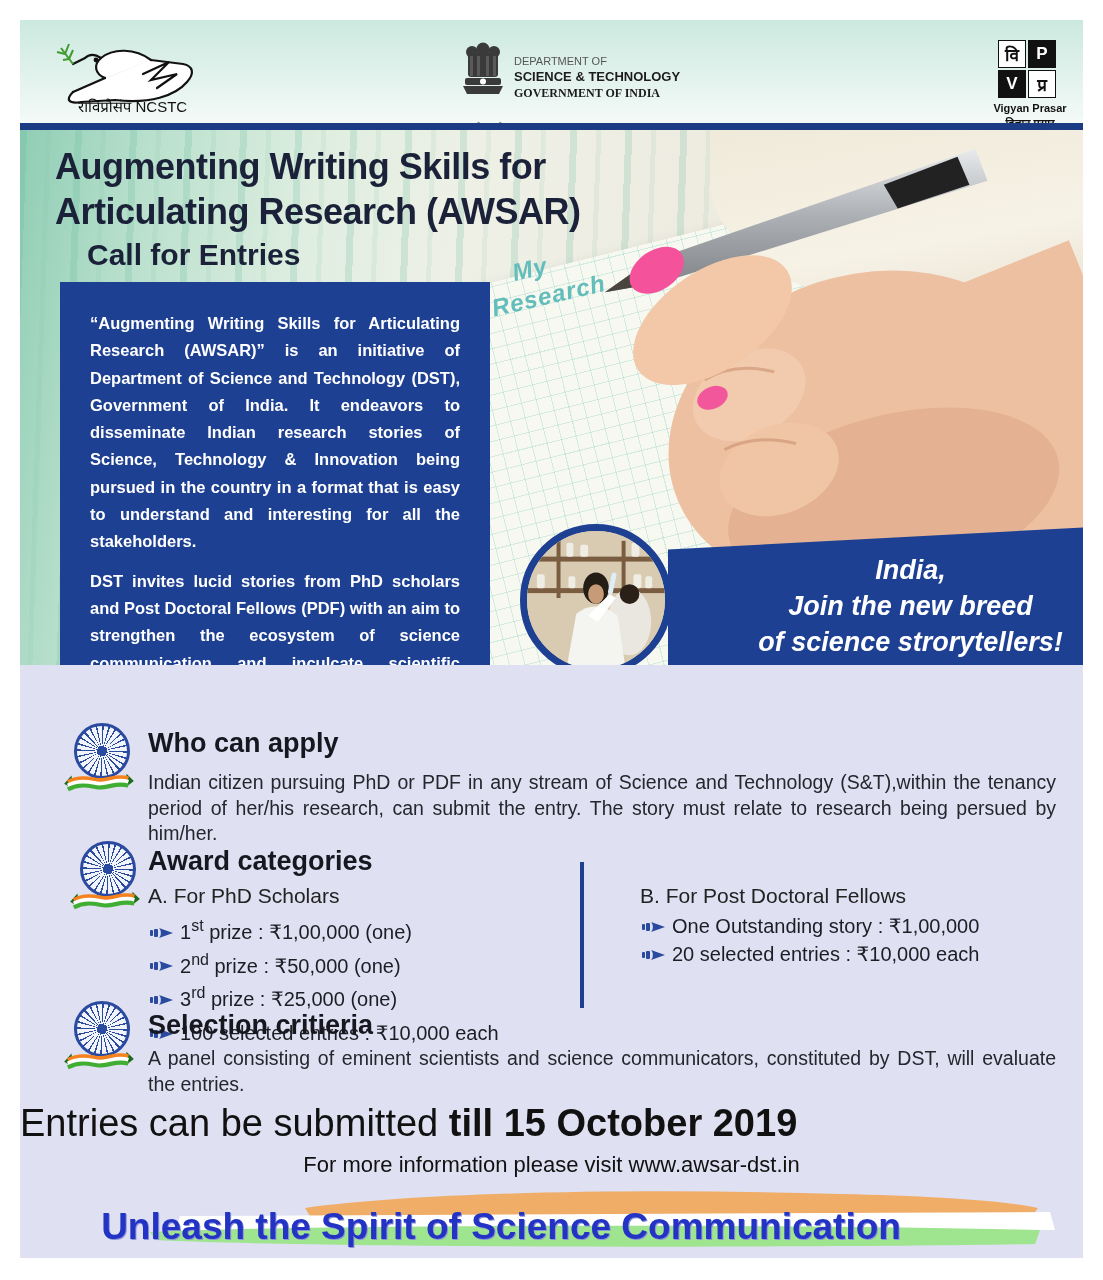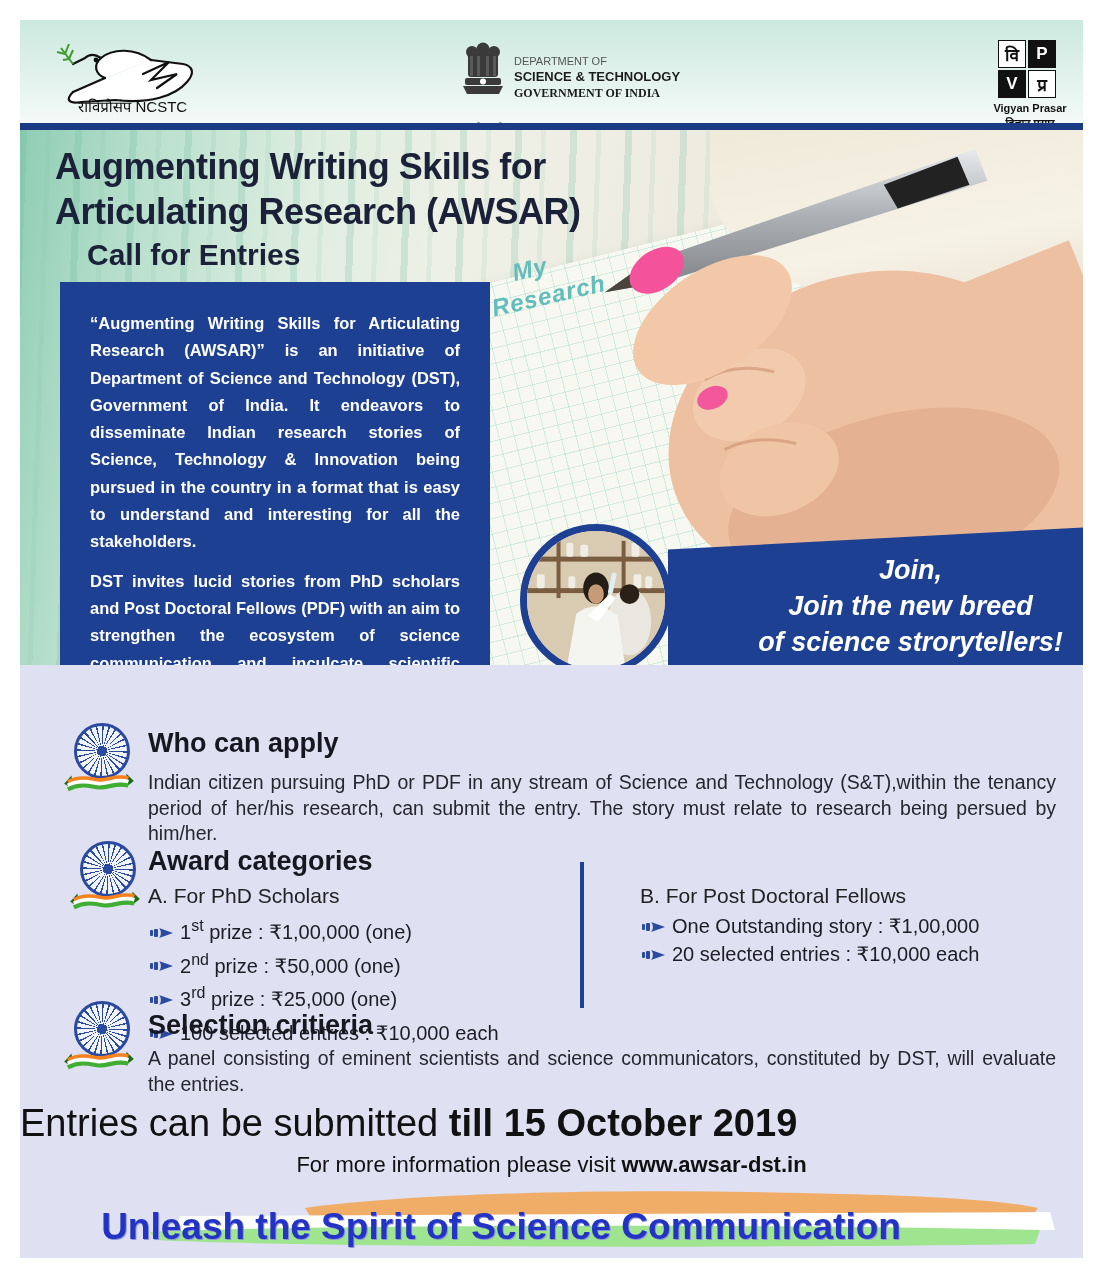--- a/index.html
+++ b/index.html
@@ -89,21 +89,21 @@
   .prize-list{list-style:none;margin:0;padding:0;font-size:20px;color:#1d1d25;}
   .prize-list li{line-height:28px;white-space:nowrap;}
   .nib{display:inline-block;width:24px;height:12px;margin-right:6px;}
   .prize-list sup{font-size:16px;}
 
   .divider{left:580px;top:862px;width:4px;height:146px;background:#1e4093;}
 
   .deadline{left:20px;top:1102px;width:1003px;font-size:38px;color:#111;}
   .deadline b{font-weight:800;}
   .info-line{left:20px;top:1152px;width:1063px;text-align:center;font-size:22px;color:#111;}
-  .info-line b{font-weight:bold;margin-top:8px;}
+  .info-line b{font-weight:normal;margin-top:8px;}
   .brush{left:120px;top:1186px;width:950px;height:66px;}
   .slogan{left:20px;top:1206px;width:962px;text-align:center;font-size:37px;font-weight:800;
     color:#2334c5;text-shadow:1px 1px 0 #8d94d8;}
 </style>
 </head>
 <body>
 
 <div>
 
   <div class="abs header-band"></div>
@@ -202,21 +202,21 @@
     <div class="abs hero-subtitle">Call for Entries</div>
   </div>
 
   <div class="abs blue-box">
     <p>“Augmenting Writing Skills for Articulating Research (AWSAR)” is an initiative of Department of Science and Technology (DST), Government of India. It endeavors to disseminate Indian research stories of Science, Technology &amp; Innovation being pursued in the country in a format that is easy to understand and interesting for all the stakeholders.</p>
     <p>DST invites lucid stories from PhD scholars and Post Doctoral Fellows (PDF) with an aim to strengthen the ecosystem of science communication and inculcate scientific temperament in society.</p>
   </div>
 
   <div class="abs banner">
     <div class="banner-text">
-      <div>Join,</div>
+      <div>India,</div>
       <div>Join the new breed</div>
       <div>of science strorytellers!</div>
     </div>
   </div>
 
   <div class="abs circle-photo">
     <svg viewBox="0 0 140 140" width="138" height="138">
       <rect width="140" height="140" fill="#d8cbb2"></rect>
       <rect x="0" y="26" width="140" height="5" fill="#7a5c40"></rect>
       <rect x="0" y="58" width="140" height="5" fill="#7a5c40"></rect>

